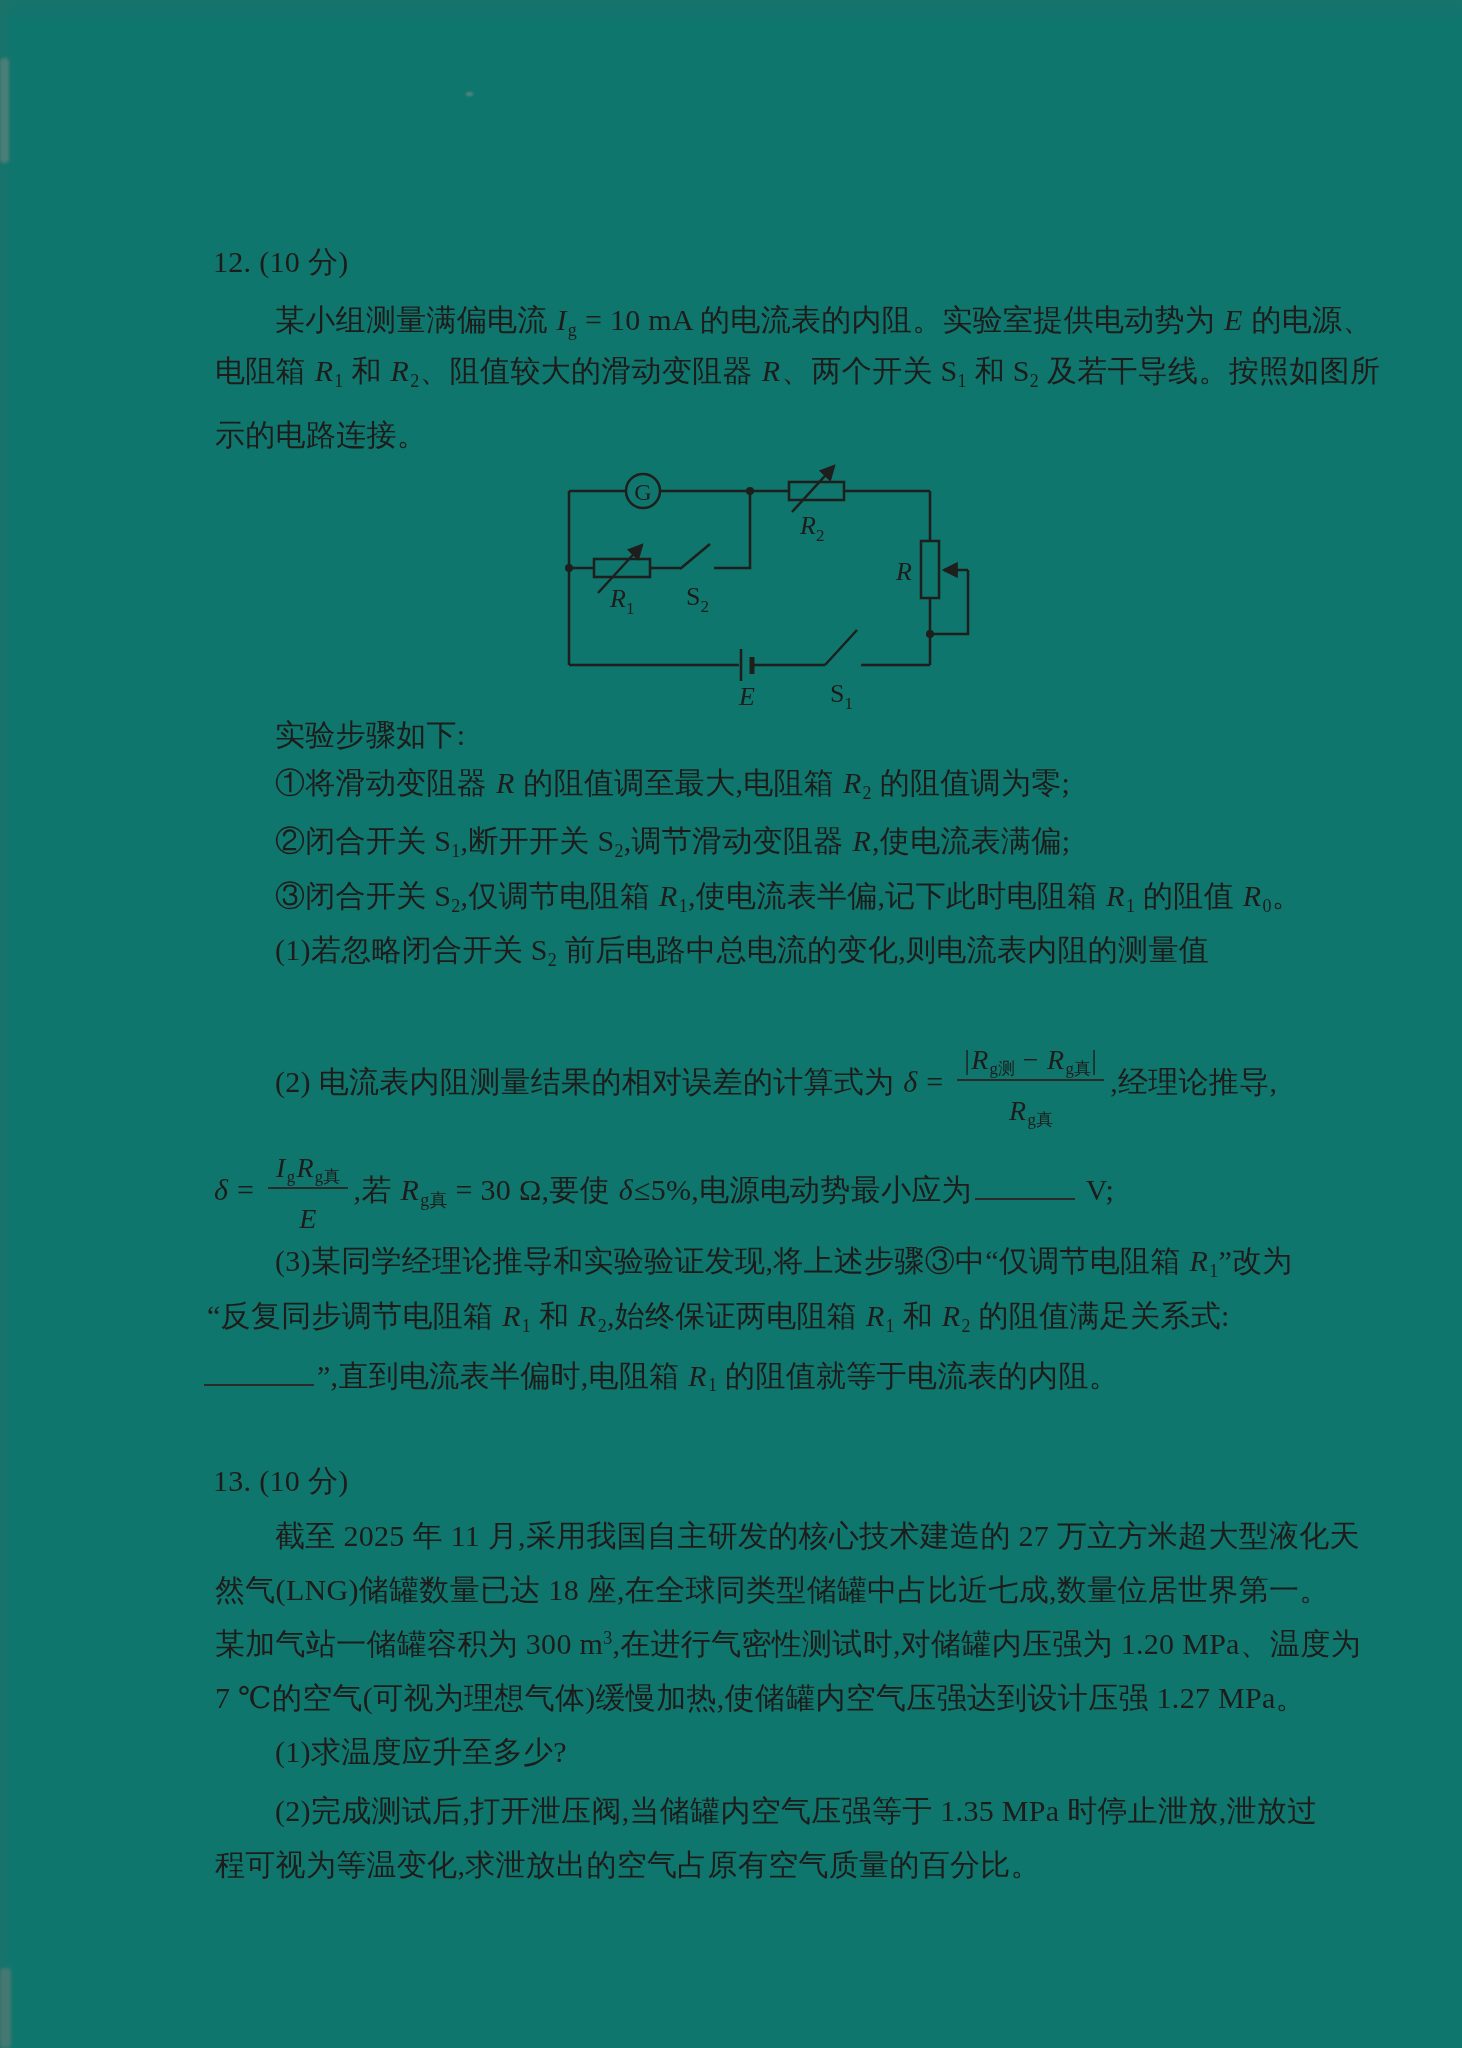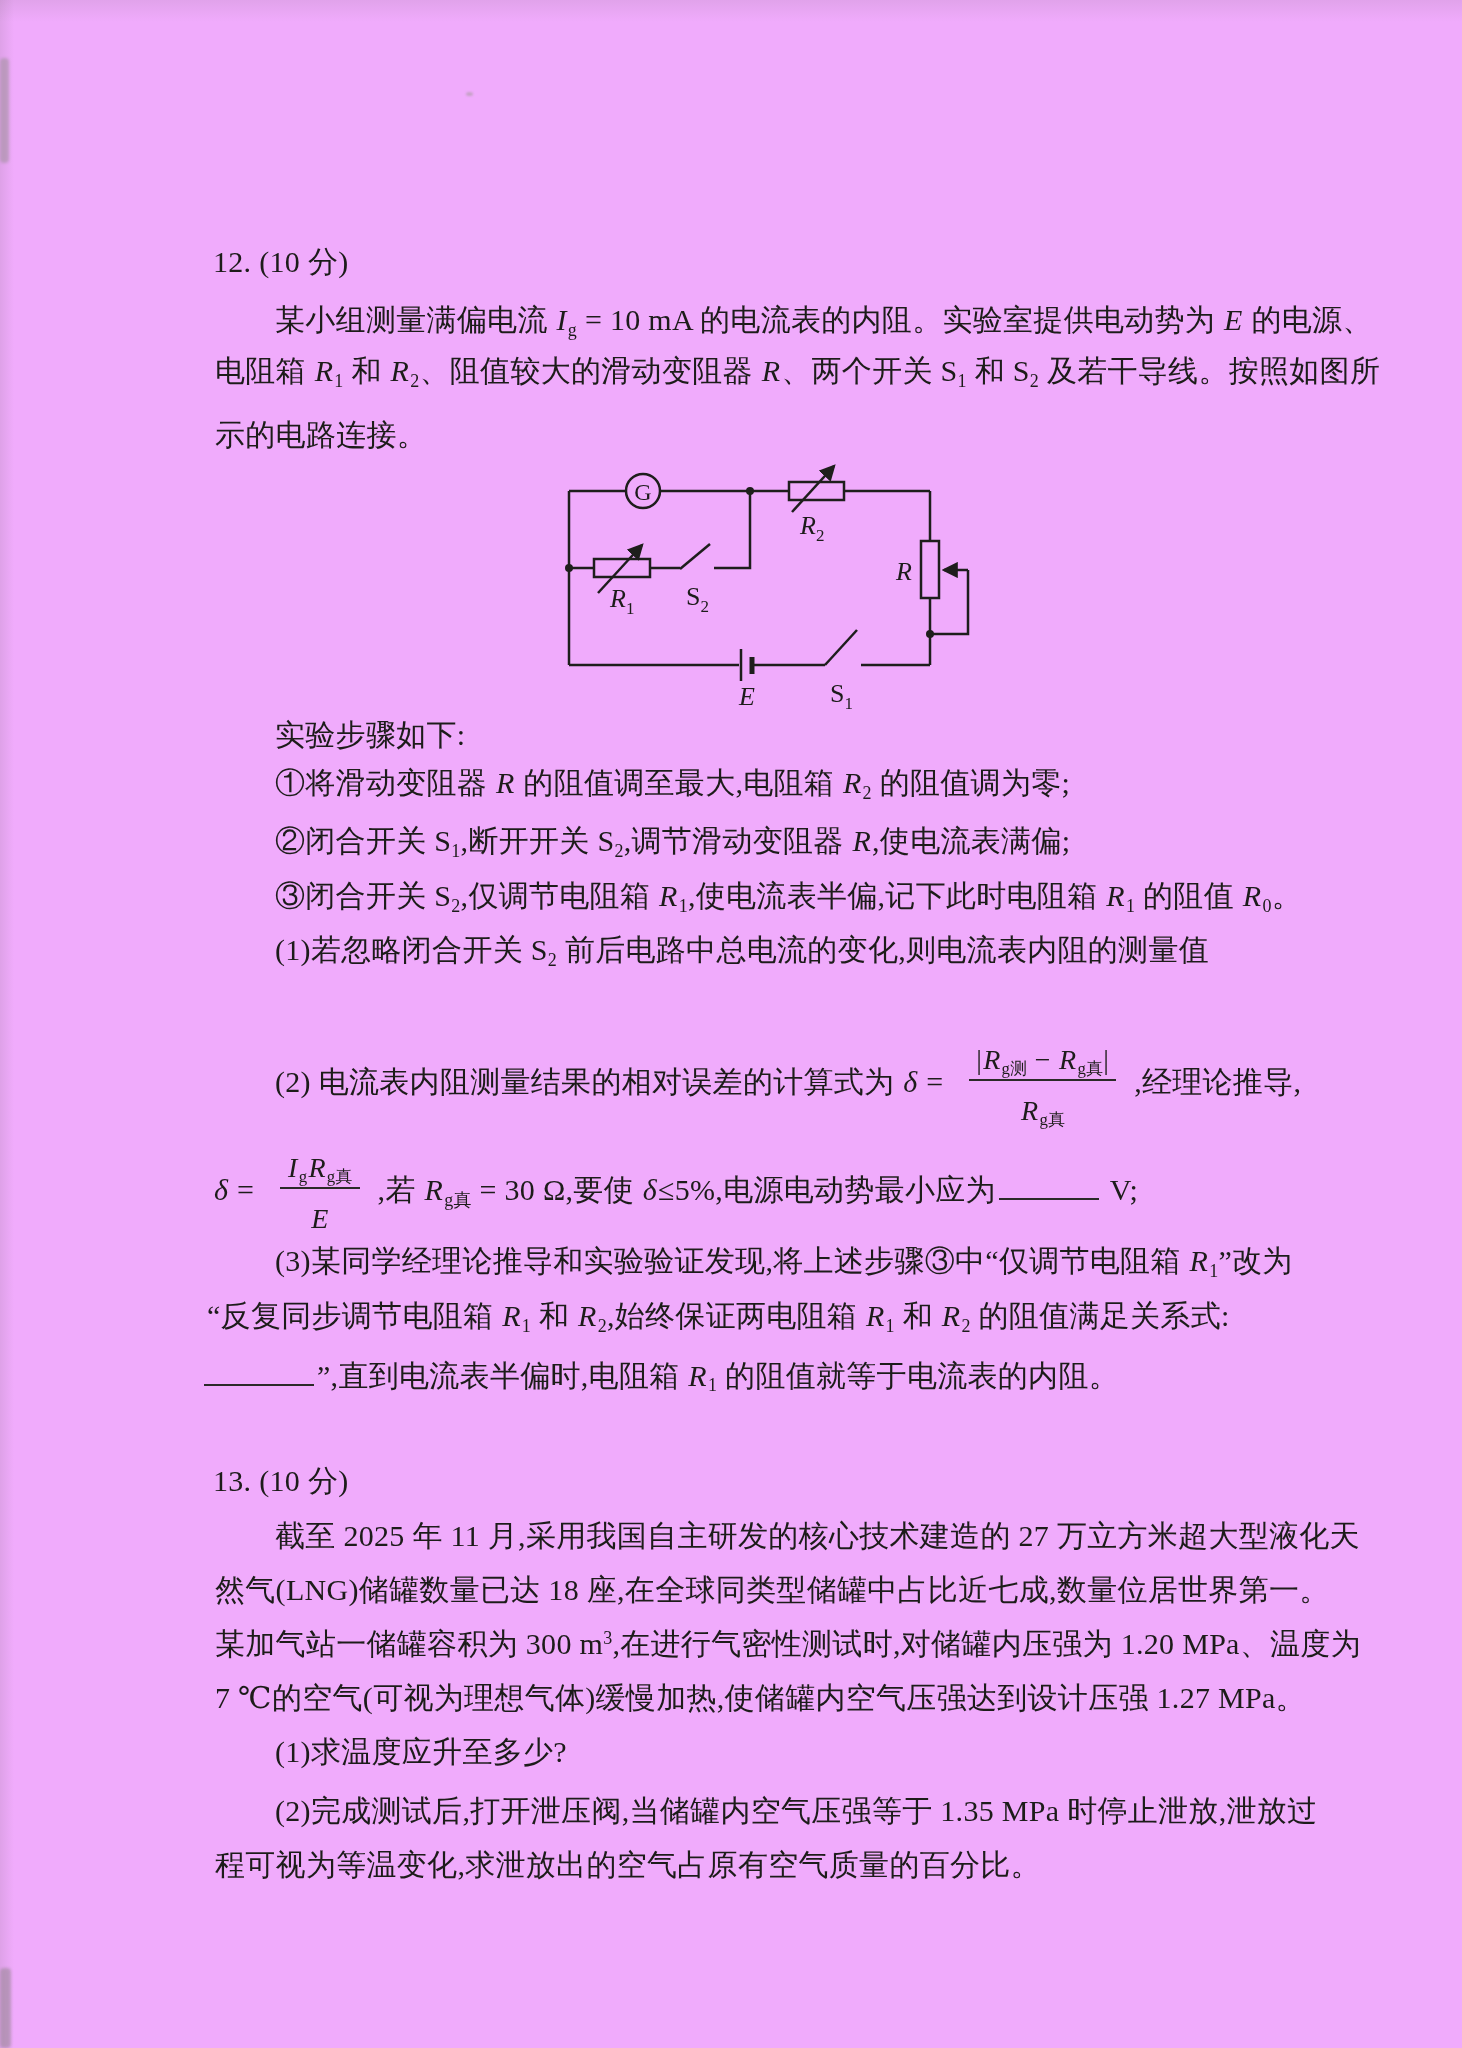--- a/index.html
+++ b/index.html
@@ -1,24 +1,24 @@
 <!DOCTYPE html>
 <html><head>
 <meta charset="utf-8">
 <style>
   html,body{margin:0;padding:0;background:#e8e8e6;}
-  .page{position:relative;width:1462px;height:2048px;background:#f0abfc;overflow:hidden;
+  .page{position:relative;width:1462px;height:2048px;background:#0f766e;overflow:hidden;
         font-family:"Liberation Serif","DejaVu Serif",serif;color:#1d1c1a;}
   .line{position:absolute;font-size:30px;line-height:36px;white-space:nowrap;letter-spacing:0.3px;}
   .line i{font-style:italic;padding:0 1px;}
   sub{font-size:0.60em;vertical-align:-0.32em;line-height:0;}
   sup{font-size:0.60em;vertical-align:0.55em;line-height:0;}
   .blank{display:inline-block;height:1.05em;border-bottom:2px solid #2b2a28;vertical-align:baseline;margin:0 3px;}
   .frac{display:inline-flex;flex-direction:column;align-items:center;vertical-align:middle;
-        margin:0 18px;font-size:28px;line-height:32px;}
+        margin:0 6px;font-size:28px;line-height:32px;}
   .frac .num{padding:0 7px 3px;border-bottom:2.5px solid #2b2a28;}
   .frac .den{padding-top:14px;}
   .footer{width:1090px;text-align:center;font-size:29px;}
   svg text{fill:#1d1c1a;}
   .svgit{font-style:italic;}
   
   .shade-top{position:absolute;left:0;top:0;width:100%;height:22px;
              background:linear-gradient(to bottom,rgba(90,88,84,.10),rgba(0,0,0,0));}
   .shade-left{position:absolute;left:0;top:0;width:14px;height:100%;
               background:linear-gradient(to right,rgba(90,88,84,.12),rgba(0,0,0,0));}

